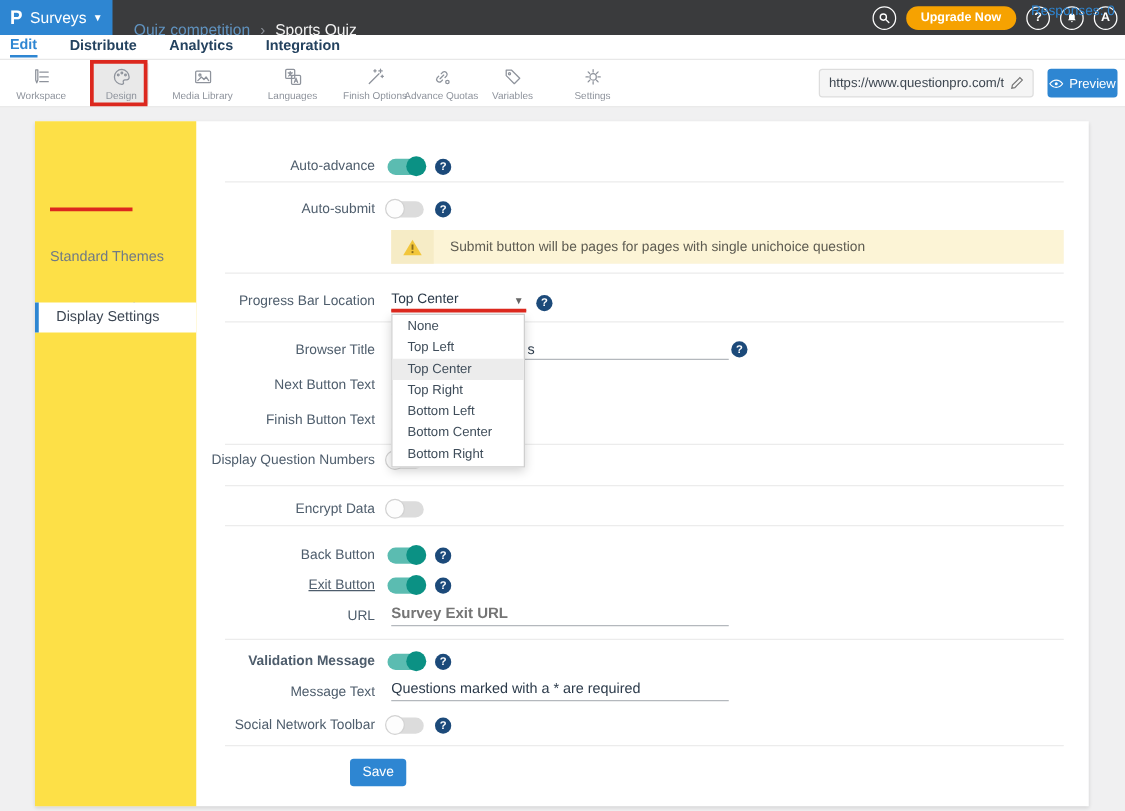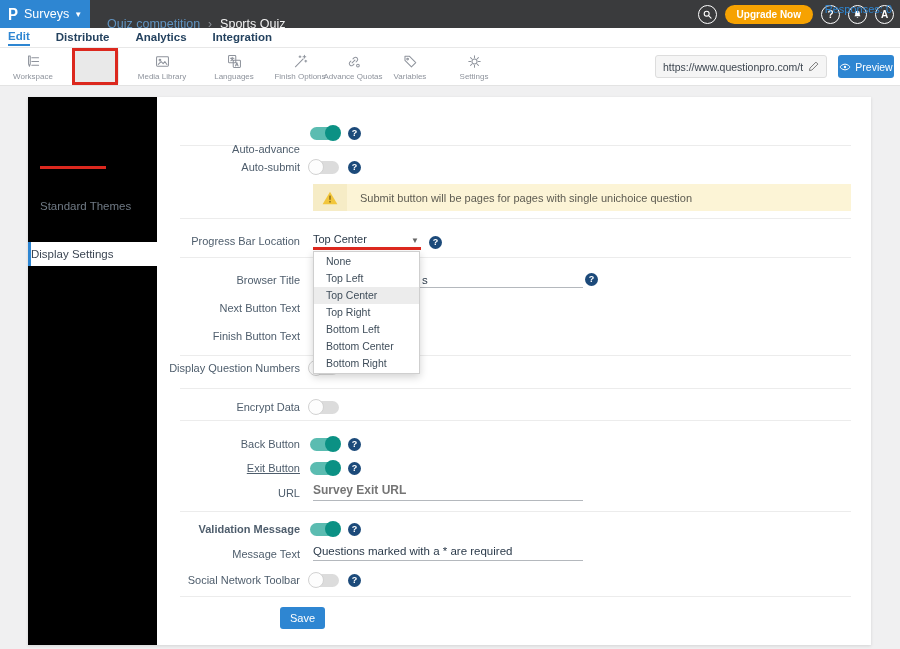--- a/index.html
+++ b/index.html
@@ -34,23 +34,23 @@
   .tb-label { font-size:8px; color:#8e939c; white-space:nowrap; }
   .tb-active-bg { position:absolute; left:75px; top:50px; width:44px; height:34px; background:#e9e9e9; border-radius:2px; }
   .anno { position:absolute; border:3px solid #dc281e; z-index:7; pointer-events:none; }
   .anno-line { position:absolute; background:#dc281e; height:3px; z-index:7; pointer-events:none; }
   .share-box { position:absolute; left:655px; top:55px; width:172px; height:23px; background:#f5f5f5; border:1px solid #ddd; border-radius:3px; display:flex; align-items:center; }
   .share-box input { flex:1; min-width:0; border:none; background:transparent; font-family:"Liberation Sans",sans-serif; font-size:10.5px; color:#3d4650; padding:0 4px 0 7px; outline:none; }
   .preview-btn { position:absolute; left:838px; top:55px; width:56px; height:23px; background:#2e86d2; border:none; border-radius:3px; color:#fff; font-size:10.5px; display:flex; align-items:center; justify-content:center; gap:4px; }
 
   
   .card { position:absolute; left:28px; top:97px; width:843px; height:548px; background:#fff; box-shadow:0 1px 3px rgba(0,0,0,.12); }
-  .sidebar { position:absolute; left:28px; top:97px; width:129px; height:548px; background:#000000; z-index:2; }
+  .sidebar { position:absolute; left:28px; top:97px; width:129px; height:548px; background:#fde047; z-index:2; }
   .sb-item { position:absolute; left:0; width:129px; height:24px; line-height:24px; padding-left:12px; font-size:11.5px; color:#707a85; }
-  .sb-item.active { background:#fff; color:#3c4653; border-left:3.5px solid #2e86d2; padding-left:0; width:129px; }
+  .sb-item.active { background:#fff; color:#3c4653; border-left:3.5px solid #2e86d2; padding-left:14px; width:129px; }
 
   
   .hr { position:absolute; left:180px; width:671px; height:1px; background:#ececec; z-index:1; }
   .row-label { position:absolute; left:60px; width:240px; text-align:right; font-size:11px; color:#4e5d6c; z-index:1; }
   .tg { position:absolute; left:310px; width:29px; height:13px; border-radius:7px; z-index:1; }
   .tg .knob { position:absolute; top:-2px; width:16px; height:16px; border-radius:50%; }
   .tg.on { background:#5bbcb1; }
   .tg.on .knob { right:-2px; background:#0b9184; }
   .tg.off { background:#dcdcdc; }
   .tg.off .knob { left:-2px; background:#fdfdfd; border:1px solid #d2d2d2; }
@@ -113,20 +113,29 @@
   <div class="toolbar"></div>
   <div class="tb-active-bg"></div>
 
   <div class="tb-item" style="left:-2px;">
     <svg width="17" height="17" viewBox="0 0 20 20">
         <path d="M8 5.5h8M8 10h8M8 14.5h8"></path>
         <path d="M4.2 3.5v9.5l1 2.6 1-2.6V3.5z"></path>
       </svg>
     <span class="tb-label">Workspace</span>
   </div>
+  <div class="tb-item" style="left:62px;">
+    <svg width="17" height="17" viewBox="0 0 20 20">
+        <path d="M10 3a7 7 0 1 0 0 14c1.3 0 1.9-.9 1.4-2-.5-1.2.2-2.2 1.5-2.2h1.6a2.3 2.3 0 0 0 2.3-2.6A7.2 7.2 0 0 0 10 3z"></path>
+        <circle cx="6.6" cy="8.2" r=".8"></circle>
+        <circle cx="10" cy="6.3" r=".8"></circle>
+        <circle cx="13.4" cy="8.2" r=".8"></circle>
+      </svg>
+    <span class="tb-label">Design</span>
+  </div>
   <div class="tb-item" style="left:127px;">
     <svg width="17" height="17" viewBox="0 0 20 20">
         <rect x="3" y="4.5" width="14" height="11" rx="1"></rect>
         <circle cx="7" cy="8.3" r="1"></circle>
         <path d="M5 13.5l3.4-3.4 2.4 2.4 2-2.4 2.4 3.4"></path>
       </svg>
     <span class="tb-label">Media Library</span>
   </div>
   <div class="tb-item" style="left:199px;">
     <svg width="17" height="17" viewBox="0 0 20 20">
@@ -196,21 +205,21 @@
 
   <div class="hr" style="top:145px;"></div>
   <div class="hr" style="top:218px;"></div>
   <div class="hr" style="top:257px;"></div>
   <div class="hr" style="top:355px;"></div>
   <div class="hr" style="top:388px;"></div>
   <div class="hr" style="top:420px;"></div>
   <div class="hr" style="top:511px;"></div>
   <div class="hr" style="top:596px;"></div>
 
-  <div class="row-label" style="top:127px;margin-top:16px;">Auto-advance</div>
+  <div class="row-label" style="top:127px;">Auto-advance</div>
   <div class="tg on" style="top:127px;">
       <span class="knob"></span>
     </div>
   <span class="help" style="left:348px; top:127px;">?</span>
 
   <div class="row-label" style="top:161px;">Auto-submit</div>
   <div class="tg off" style="top:161px;">
       <span class="knob"></span>
     </div>
   <span class="help" style="left:348px; top:161px;">?</span>

